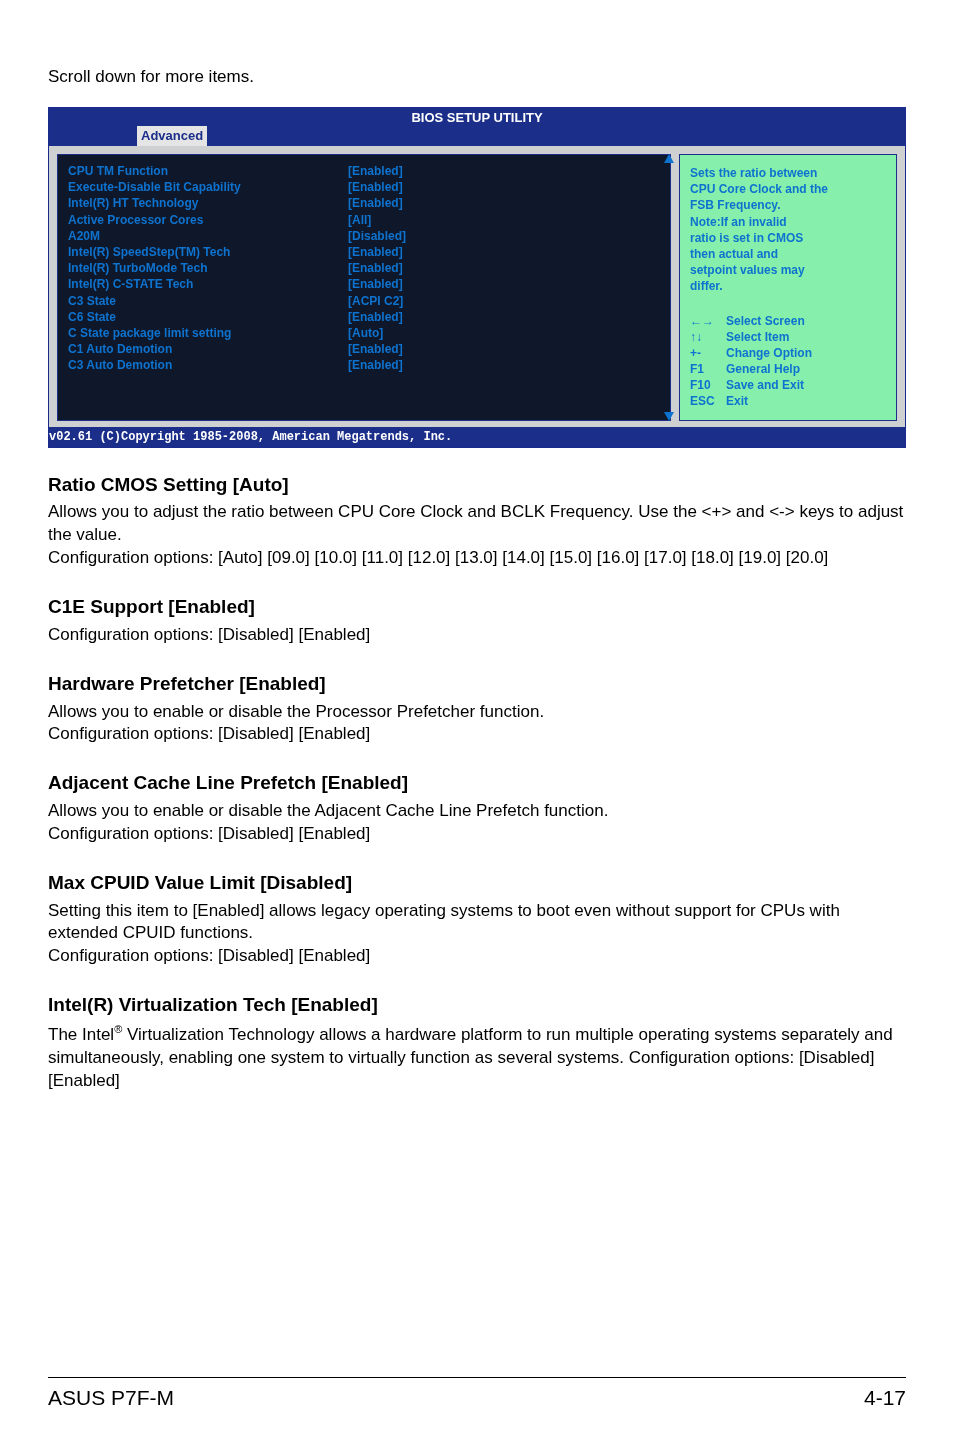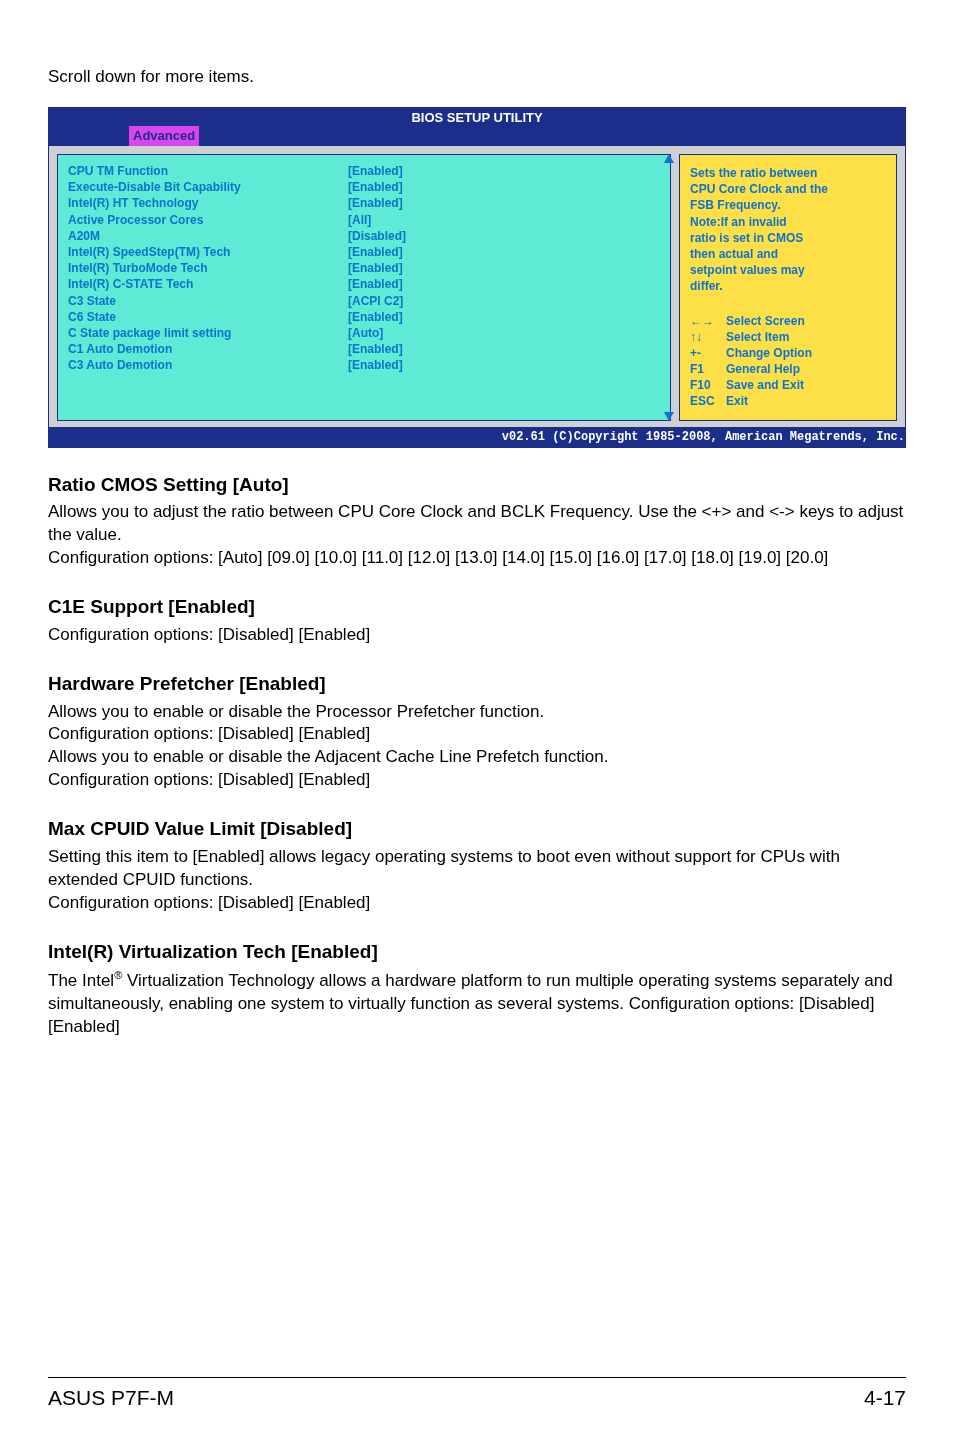--- a/index.html
+++ b/index.html
@@ -45,39 +45,40 @@
     text-align: center;
   }
   .tab-row {
     display: flex;
     align-items: flex-end;
     padding-left: 80px;
     font-size: 13px;
     font-family: "Courier New", monospace;
   }
   .tab-active {
-    background: #d946ef;
+    background: #e5e5e5;
     color: #1a2e8a;
     padding: 1px 4px;
     font-weight: bold;
+    margin-left: 8px;
   }
   .bios-body {
     background: #cfd0d1;
     display: flex;
     padding: 8px 8px 6px 8px;
     position: relative;
   }
   .bios-left {
     border: 1px solid #1a2e8a;
     flex: 1;
     padding: 8px 10px 14px 10px;
     font-family: "Courier New", monospace;
     font-size: 12px;
     color: #0e73cf;
-    background: #5eead4;
+    background: #0f172a;
     margin-right: 4px;
     position: relative;
   }
   .up-arrow, .dn-arrow {
     position: absolute;
     right: -4px;
     width: 0;
     height: 0;
   }
   .up-arrow {
@@ -94,41 +95,41 @@
   }
   .cfg-row {
     display: flex;
     white-space: pre;
     font-weight: bold;
   }
   .cfg-name { width: 280px; }
   .bios-right {
     border: 1px solid #1a2e8a;
     width: 218px;
-    background: #fde047;
+    background: #86efac;
     font-family: "Courier New", monospace;
     font-size: 12px;
     color: #0e73cf;
     padding: 10px 8px 10px 10px;
     font-weight: bold;
     display: flex;
     flex-direction: column;
     justify-content: space-between;
   }
   .help-text div { white-space: normal; }
   .legend { margin-top: 18px; }
   .legend-row { display: flex; white-space: pre; }
   .legend-key { width: 36px; }
   .bios-footer {
     background: #1a2e8a;
     color: #fff;
     font-family: "Courier New", monospace;
     font-weight: bold;
     font-size: 12px;
-    text-align: right;
+    text-align: left;
     padding: 2px 0;
   }
   
   h3.section-title {
     font-size: 19px;
     font-weight: bold;
     margin-top: 24px;
     margin-bottom: 4px;
   }
   .para {
@@ -226,20 +227,21 @@
   <p class="para">Allows you to adjust the ratio between CPU Core Clock and BCLK Frequency. Use the &lt;+&gt; and &lt;-&gt; keys to adjust the value.</p>
   <p class="para">Configuration options: [Auto] [09.0] [10.0] [11.0] [12.0] [13.0] [14.0] [15.0] [16.0] [17.0] [18.0] [19.0] [20.0]</p>
 
   <h3 class="section-title">C1E Support [Enabled]</h3>
   <p class="para">Configuration options: [Disabled] [Enabled]</p>
 
   <h3 class="section-title">Hardware Prefetcher [Enabled]</h3>
   <p class="para">Allows you to enable or disable the Processor Prefetcher function.</p>
   <p class="para">Configuration options: [Disabled] [Enabled]</p>
 
+  <h3 class="section-title">Adjacent Cache Line Prefetch [Enabled]</h3>
   <p class="para">Allows you to enable or disable the Adjacent Cache Line Prefetch function.</p>
   <p class="para">Configuration options: [Disabled] [Enabled]</p>
 
   <h3 class="section-title">Max CPUID Value Limit [Disabled]</h3>
   <p class="para">Setting this item to [Enabled] allows legacy operating systems to boot even without support for CPUs with extended CPUID functions.</p>
   <p class="para">Configuration options: [Disabled] [Enabled]</p>
 
   <h3 class="section-title">Intel(R) Virtualization Tech [Enabled]</h3>
   <p class="para"><span>The Intel</span><span class="sup">®</span><span> Virtualization Technology allows a hardware platform to run multiple operating systems separately and simultaneously, enabling one system to virtually function as several systems. Configuration options: [Disabled] [Enabled]</span></p>
 

